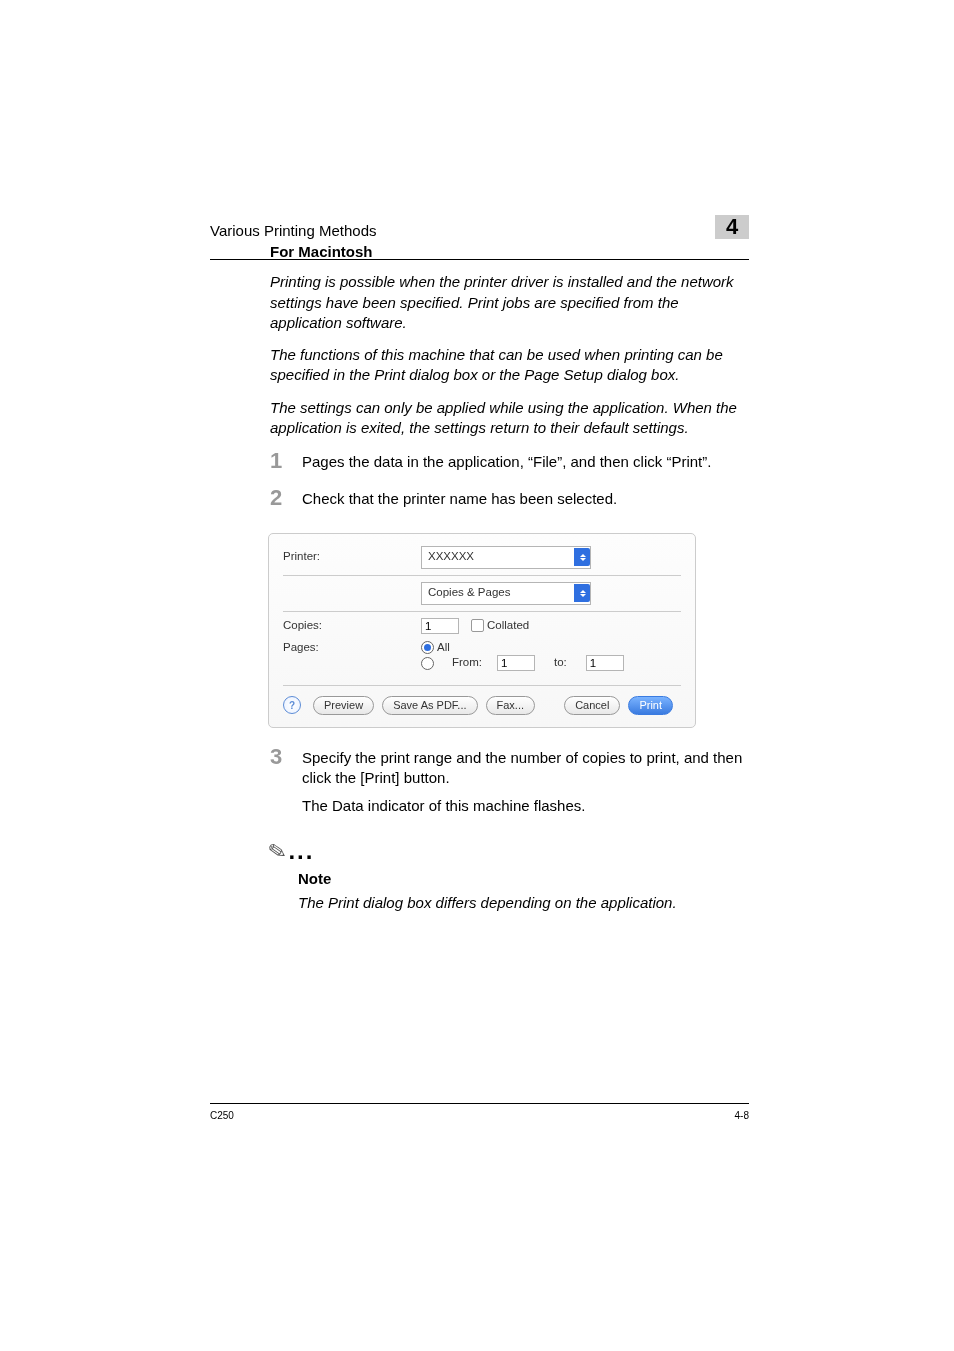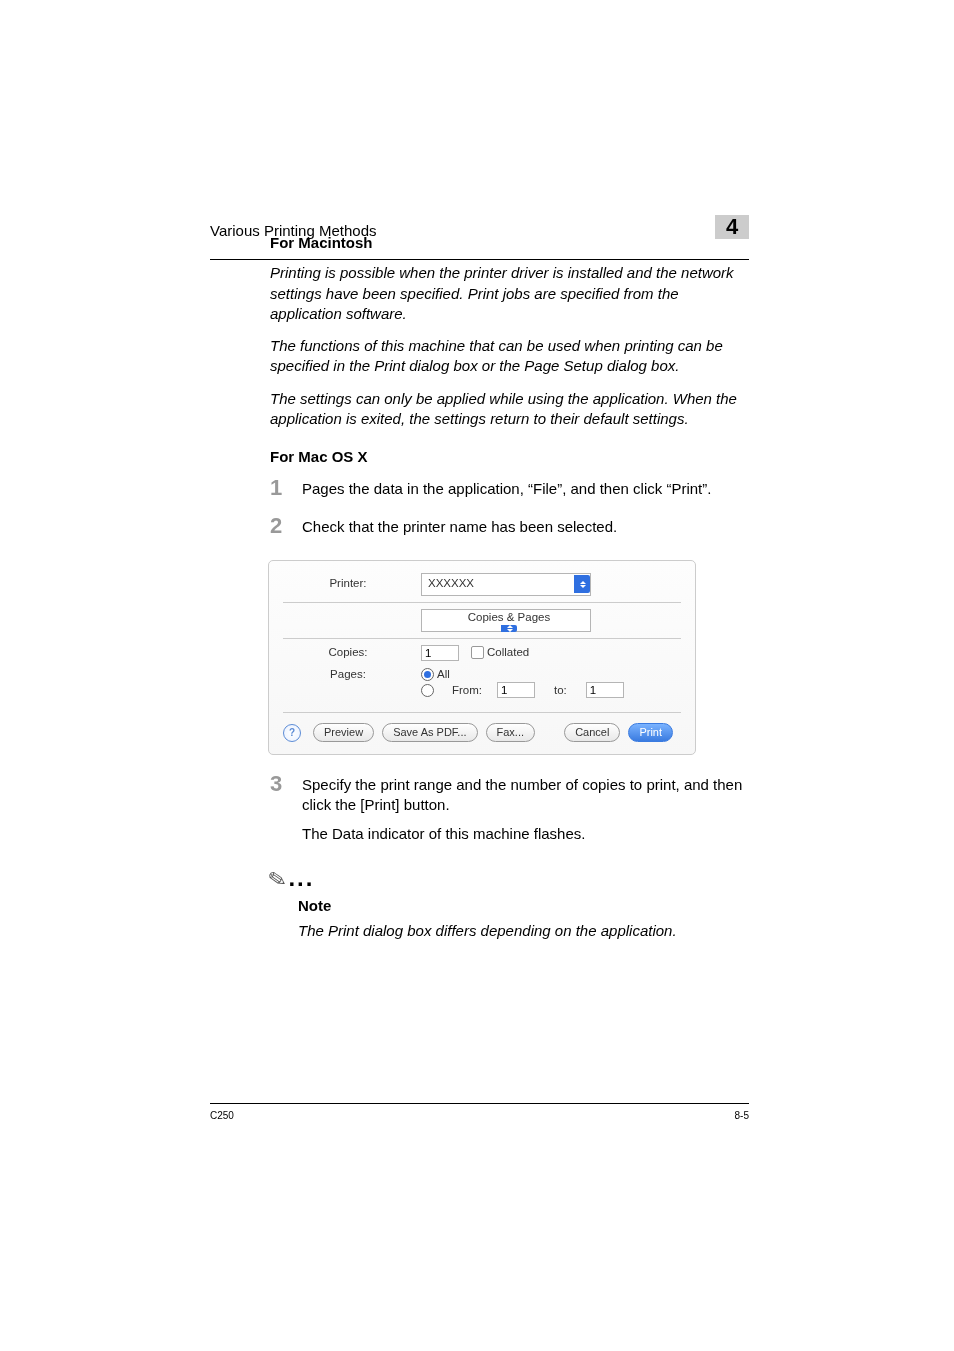--- a/index.html
+++ b/index.html
@@ -35,21 +35,21 @@
     width: 34px;
     height: 24px;
     text-align: center;
     font-weight: bold;
     font-size: 22px;
     line-height: 24px;
     font-family: Helvetica, Arial, sans-serif;
     color: #000;
   }
   .content-area {
-    margin-top: 23px;
+    margin-top: 32px;
     margin-left: 60px;
     font-size: 15px;
     line-height: 1.35;
   }
   .h-sub {
     font-weight: bold;
     margin-bottom: 10px;
   }
   .para {
     margin-bottom: 12px;
@@ -92,37 +92,37 @@
     display: inline-block;
     background: linear-gradient(#fdfdfd, #f7f7f7);
   }
   .dlg-row {
     display: flex;
     align-items: center;
     margin-bottom: 6px;
   }
   .dlg-label {
     width: 130px;
-    text-align: center;
+    text-align: left;
     margin-right: 8px;
   }
   .dlg-select {
     display: inline-flex;
     align-items: center;
     justify-content: space-between;
     background: #fff;
     border: 1px solid #b5b5b5;
     border-radius: 0;
     height: 23px;
     padding: 0 0 0 6px;
     font-size: 11.5px;
     box-sizing: border-box;
   }
   .sel-main { width: 170px; }
-  .sel-small { width: 170px; flex-direction: column; }
+  .sel-small { width: 170px; }
   .sel-arrows {
     width: 15px;
     height: 18px;
     background: #2f6fe0;
     border-left: 1px solid #2f6fe0;
     border-radius: 0 2px 2px 0;
     display: inline-flex;
     flex-direction: column;
     align-items: center;
     justify-content: center;
@@ -264,21 +264,20 @@
     <span class="chapnum-box">4</span>
   </div>
 
   <div class="content-area">
 
     <div class="h-sub">For Macintosh</div>
     <div class="para">Printing is possible when the printer driver is installed and the network settings have been specified. Print jobs are specified from the application software.</div>
     <div class="para">The functions of this machine that can be used when printing can be specified in the Print dialog box or the Page Setup dialog box.</div>
     <div class="para">The settings can only be applied while using the application. When the application is exited, the settings return to their default settings.</div>
 
-    <div class="h-sub" style="margin-top:18px">For Mac OS X</div>
 
     <div class="step-list">
 
       <div class="step">
         <div class="step-num">1</div>
         <div class="step-body">Pages the data in the application, “File”, and then click “Print”.</div>
       </div>
 
       <div class="step">
         <div class="step-num">2</div>
@@ -365,16 +364,16 @@
     <div class="note-block">
       <span class="pencil">✎</span><span class="dots">...</span>
       <div class="note-heading">Note</div>
       <div class="note-body">The Print dialog box differs depending on the application.</div>
     </div>
 
   </div>
 
   <div class="footer">
     <span>C250</span>
-    <span>8-5</span>
+    <span>4-8</span>
   </div>
 
 </div>
 
 </body></html>

